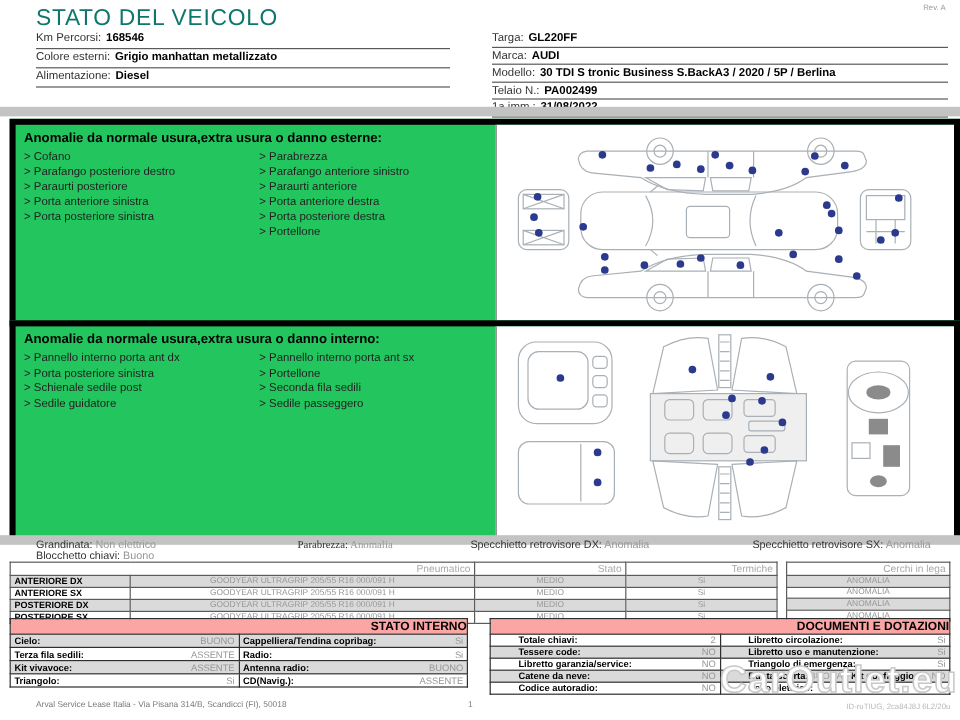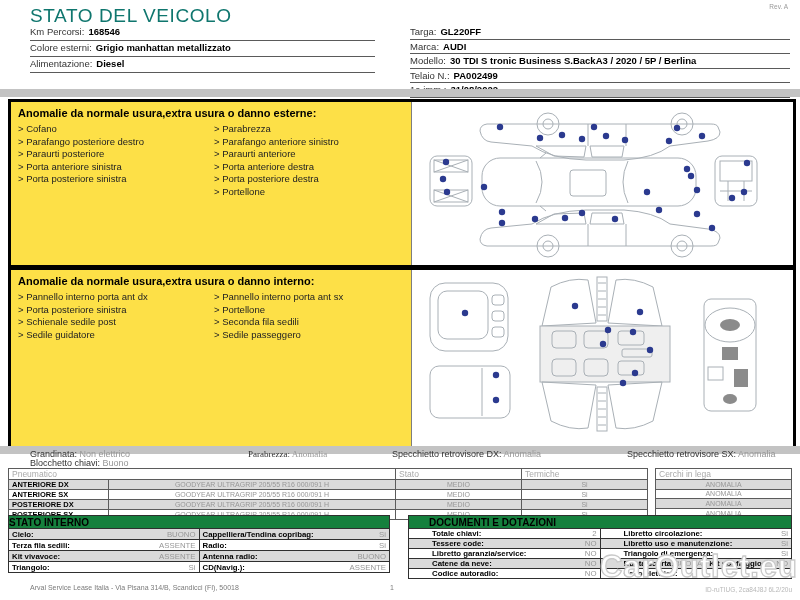--- a/index.html
+++ b/index.html
@@ -14,49 +14,49 @@
   .hfields-left{left:30px;top:25px;width:345px;}
   .hfields-right{left:410px;top:25px;width:380px;}
   .fieldrow{display:flex;gap:4px;border-bottom:1px solid #5a5a5a;font-size:9.5px;
             line-height:11.5px;padding:1px 2px 0 0;white-space:nowrap;}
   .fieldrow .lab{color:#333;}
   .fieldrow .val{font-weight:bold;color:#000;}
 
   .band{left:0;width:800px;height:8px;background:#c3c3c3;}
 
   
-  .anbox{left:8px;width:782px;border:3px solid #000000;background:#fde047;}
+  .anbox{left:8px;width:782px;border:5px solid #000000;background:#22c55e;}
   .anbox .boxtitle{font-size:11px;font-weight:bold;color:#000;padding:5px 7px 3px;}
   .ancols{display:flex;padding:1px 7px;font-size:9.5px;line-height:12.5px;color:#222;}
   .ancol{width:196px;}
   .anl{list-style:none;margin:0;padding:0;}
   .anl li::before{content:"> ";color:#222;}
   .diagram{position:absolute;right:0;top:0;bottom:0;width:381px;border-left:1px solid #7e7e7e;background:#fff;}
   .diagram svg{display:block;width:100%;height:100%;}
 
   
   .sumitem{font-size:9px;white-space:nowrap;}
   .sumitem .lab{color:#333;}
   .sumitem .val{color:#979797;}
 
   
   table{border-collapse:collapse;}
   .tires{left:8px;top:468px;width:639px;table-layout:fixed;}
   .cerchi{left:655px;top:468px;width:137px;table-layout:fixed;}
   .tires td,.cerchi td{border:1px solid #5b5b5b;padding:0 3px;height:8.6px;overflow:hidden;white-space:nowrap;}
-  .tires tr.hdr td,.cerchi tr.hdr td{height:10px;color:#a9a9a9;font-size:8.5px;text-align:left;border-bottom:1px solid #5b5b5b;}
+  .tires tr.hdr td,.cerchi tr.hdr td{height:10px;color:#a9a9a9;font-size:8.5px;text-align:right;border-bottom:1px solid #5b5b5b;}
   .tires td.pos{font-size:7.5px;font-weight:bold;color:#000;}
   .tires td.spec,.tires td.mid{font-size:7px;color:#979797;text-align:center;}
   .cerchi td.mid{font-size:7px;color:#979797;text-align:center;}
   tr.g td{background:#dadada;}
 
   
   .btable{table-layout:fixed;}
   .btable td{border:1px solid #2f2f2f;padding:0;height:10px;overflow:hidden;}
-  .btable .thead td{background:#15803d;font-weight:bold;font-size:10px;text-align:left;height:12px;color:#000;margin-top:42px;}
+  .btable .thead td{background:#fca5a5;font-weight:bold;font-size:10px;text-align:right;height:12px;color:#000;margin-top:42px;}
   .kv{display:flex;justify-content:space-between;align-items:center;padding:0 3px;font-size:7.8px;white-space:nowrap;height:100%;}
   .kv .lab{font-weight:bold;color:#000;}
   .kv .val{color:#979797;}
   .split{display:flex;height:100%;}
   .split .kv{flex:1;}
   .split .kv + .kv{border-left:1px solid #2f2f2f;}
   .stato-interno{left:8px;top:515px;width:382px;}
   .documenti{left:408px;top:515px;width:384px;}
   .documenti td{height:8.6px;padding-left:20px;}
 

